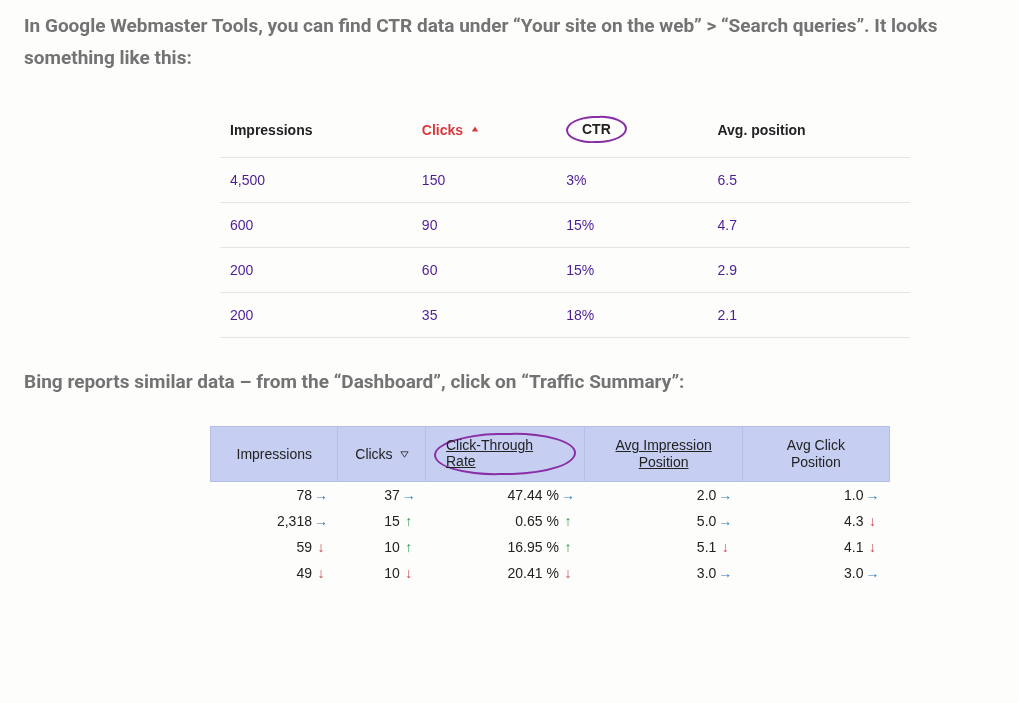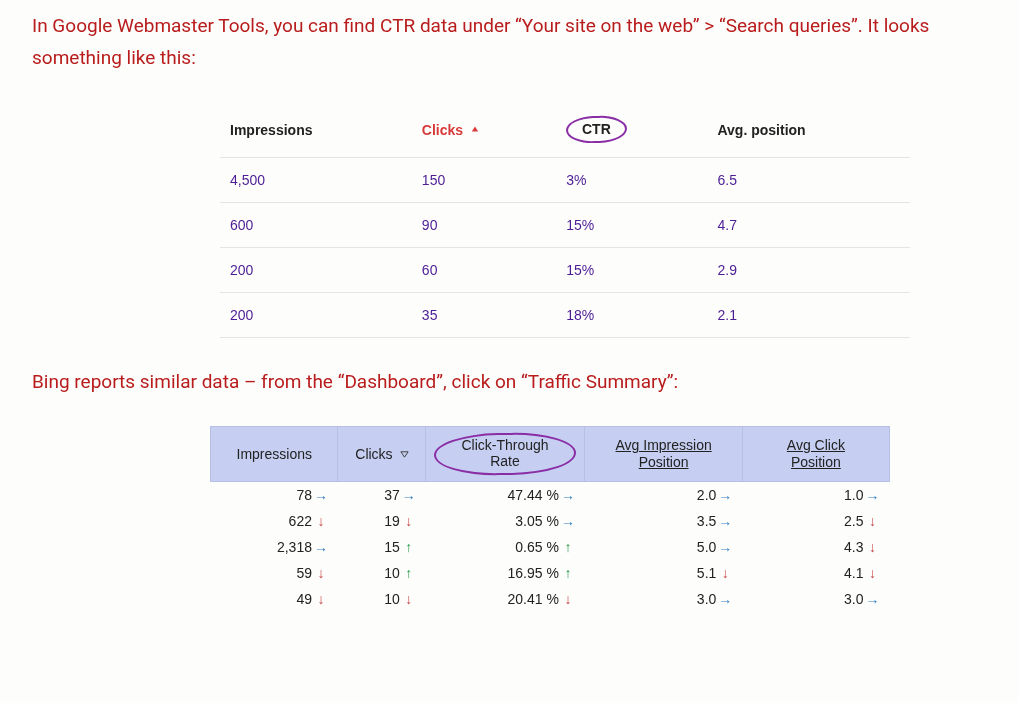--- a/index.html
+++ b/index.html
@@ -14,21 +14,21 @@
     --circle:#8a2ea6;
   }
   html,body{margin:0;padding:0;background:#fdfdfc;}
   body{
     font-family:-apple-system,BlinkMacSystemFont,"Segoe UI",Roboto,Arial,sans-serif;
     color:var(--txt);
     width:1019px;
     box-sizing:border-box;
     padding:10px 20px 40px 20px;
   }
-  p.intro{font-size:19px;line-height:32px;color:#b91c1c;margin:0 0 28px 12px;}
+  p.intro{font-size:19px;line-height:32px;color:#737373;margin:0 0 28px 4px;font-weight:bold;}
   
   .gtable{width:690px;margin:0 0 28px 200px;border-collapse:collapse;font-size:14px;color:#333;}
   .gtable th{
     text-align:left;font-weight:700;color:#222;padding:14px 10px;
     font-family:Arial,sans-serif;border-bottom:1px solid var(--row-border);
     position:relative;
   }
   .gtable th.clicks{color:var(--red);}
   .gtable td{padding:14px 10px;border-bottom:1px solid var(--row-border);font-family:Arial,sans-serif;color:#4c1d95;}
   .sort-caret{display:inline-block;margin-left:4px;transform:translateY(-2px);}
@@ -49,28 +49,28 @@
   .btable th.twoline span{display:block;}
   .btable td{padding:5px 10px;text-align:right;color:#222;}
   .arrow{display:inline-block;width:14px;text-align:center;font-weight:700;margin-left:2px;}
   .a-right{color:var(--right);}
   .a-down{color:var(--down);}
   .a-up{color:var(--up);}
   .bing-circle{
     display:inline-block;border:2px solid var(--circle);border-radius:50%/55%;
     padding:2px 10px 4px 10px;transform:rotate(-1deg);
   }
-  .bing-circle > span{display:block;transform:rotate(1deg);text-align:center;line-height:1.15;}
+  .bing-circle > span{display:block;transform:rotate(1deg);text-align:left;line-height:1.15;text-decoration:underline;}
   .tri{display:inline-block;margin-left:3px;}
   .tri svg{width:9px;height:9px;}
   .col-impr{width:120px;}
   .col-clicks{width:80px;}
   .col-ctr{width:160px;}
   .col-aip{width:160px;text-decoration:underline;}
-  .col-acp{width:152px;text-decoration:underline;}
+  .col-acp{width:152px;}
 </style>
 </head>
 <body>
 
 <p class="intro">In Google Webmaster Tools, you can find CTR data under “Your site on the web” &gt; “Search queries”. It looks something like this:</p>
 
 <table class="gtable">
   <thead>
     <tr>
       <th>Impressions</th>
@@ -152,27 +152,20 @@
   </thead>
   <tbody id="bing-body">
       <tr>
         <td><span>78</span><span class="arrow a-right">→</span></td>
         <td><span>37</span><span class="arrow a-right">→</span></td>
         <td><span>47.44 %</span><span class="arrow a-right">→</span></td>
         <td><span>2.0</span><span class="arrow a-right">→</span></td>
         <td><span>1.0</span><span class="arrow a-right">→</span></td>
       </tr>
       <tr>
-        <td><span>622</span><span class="arrow a-down">↓</span></td>
-        <td><span>19</span><span class="arrow a-down">↓</span></td>
-        <td><span>3.05 %</span><span class="arrow a-right">→</span></td>
-        <td><span>3.5</span><span class="arrow a-right">→</span></td>
-        <td><span>2.5</span><span class="arrow a-down">↓</span></td>
-      </tr>
-      <tr>
         <td><span>2,318</span><span class="arrow a-right">→</span></td>
         <td><span>15</span><span class="arrow a-up">↑</span></td>
         <td><span>0.65 %</span><span class="arrow a-up">↑</span></td>
         <td><span>5.0</span><span class="arrow a-right">→</span></td>
         <td><span>4.3</span><span class="arrow a-down">↓</span></td>
       </tr>
       <tr>
         <td><span>59</span><span class="arrow a-down">↓</span></td>
         <td><span>10</span><span class="arrow a-up">↑</span></td>
         <td><span>16.95 %</span><span class="arrow a-up">↑</span></td>

